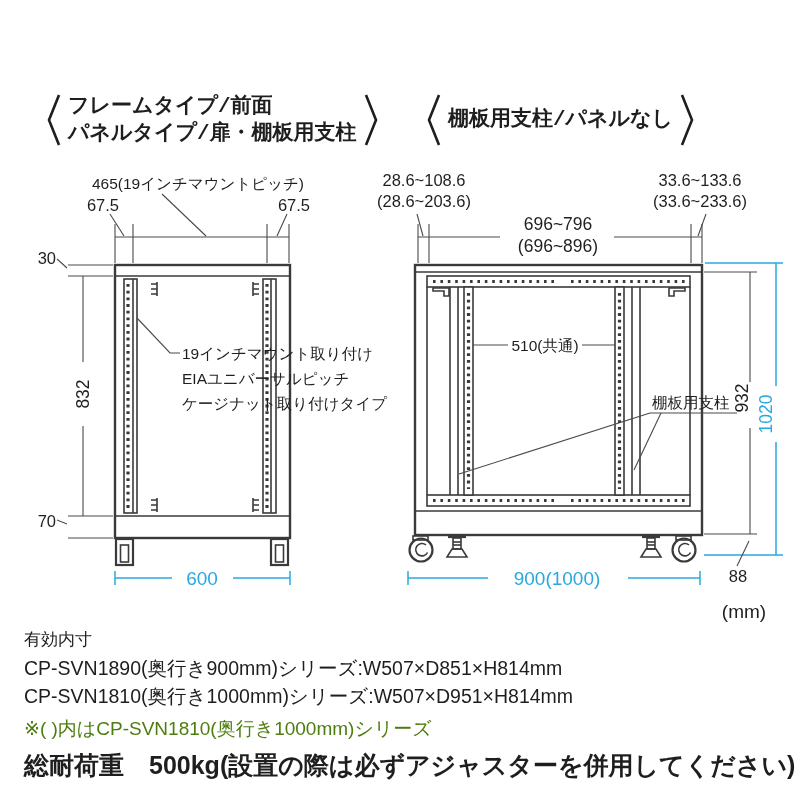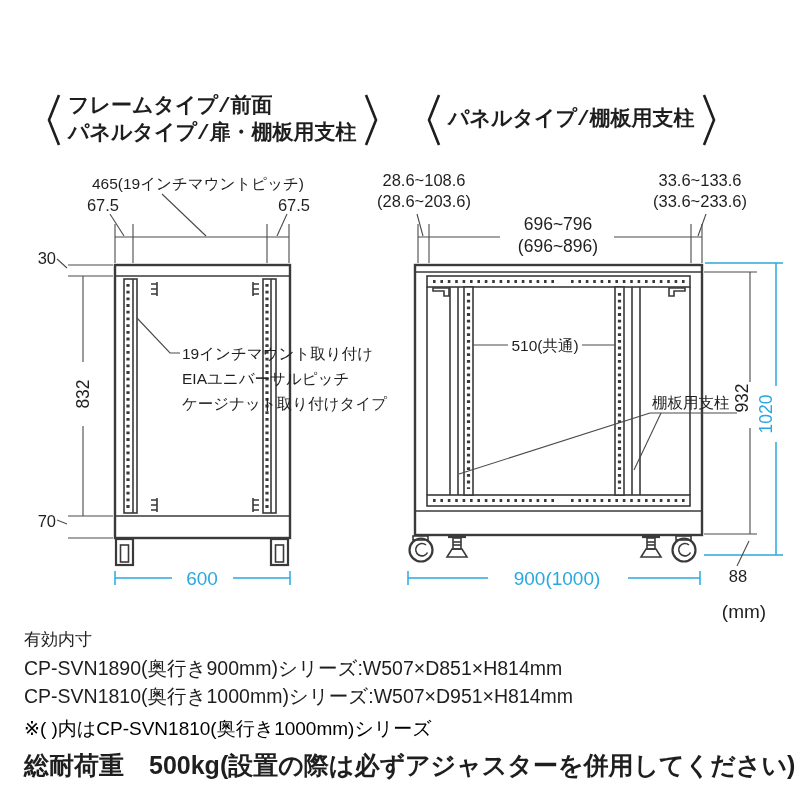--- a/index.html
+++ b/index.html
@@ -18,21 +18,21 @@
   .t17{font-size:17.5px;} .t19{font-size:19px;}
   .blue{fill:#29a8e0;}
   .title{position:absolute;display:flex;align-items:center;gap:7px;font-family:Liberation Mono, monospace;}
   .title .tlines{font-size:21px;font-weight:bold;line-height:1.3;white-space:nowrap;}
   .brk{position:static;flex:0 0 auto;}
   .brk polyline{fill:none;stroke:#1e1e1e;stroke-width:2.6;}
   .spec{position:absolute;left:24px;white-space:nowrap;}
   .spec1{top:628px;font-size:17px;}
   .spec2{top:655px;font-size:19.5px;text-align:right;}
   .spec3{top:683px;font-size:19.5px;}
-  .spec4{top:716px;font-size:19px;color:#000000;}
+  .spec4{top:716px;font-size:19px;color:#4d7c0f;}
   .spec5{top:749px;font-size:25px;font-weight:bold;}
 </style>
 </head>
 <body>
 
 <div id="page">
 
   <div class="title" style="left:46px;top:92px;">
     <svg class="brk" width="15" height="56">
         <polyline points="13,3 3,28 13,53"></polyline>
@@ -44,21 +44,21 @@
     <svg class="brk" width="15" height="56">
         <polyline points="2,3 12,28 2,53"></polyline>
       </svg>
   </div>
 
   <div class="title" style="left:426px;top:92px;">
     <svg class="brk" width="15" height="56">
         <polyline points="13,3 3,28 13,53"></polyline>
       </svg>
     <div class="tlines">
-      <div>パネルタイプ/棚板用支柱</div>
+      <div>棚板用支柱/パネルなし</div>
     </div>
     <svg class="brk" width="15" height="56">
         <polyline points="2,3 12,28 2,53"></polyline>
       </svg>
   </div>
 
   <svg width="800" height="625" viewBox="0 0 800 625">
 
     <g>
 

